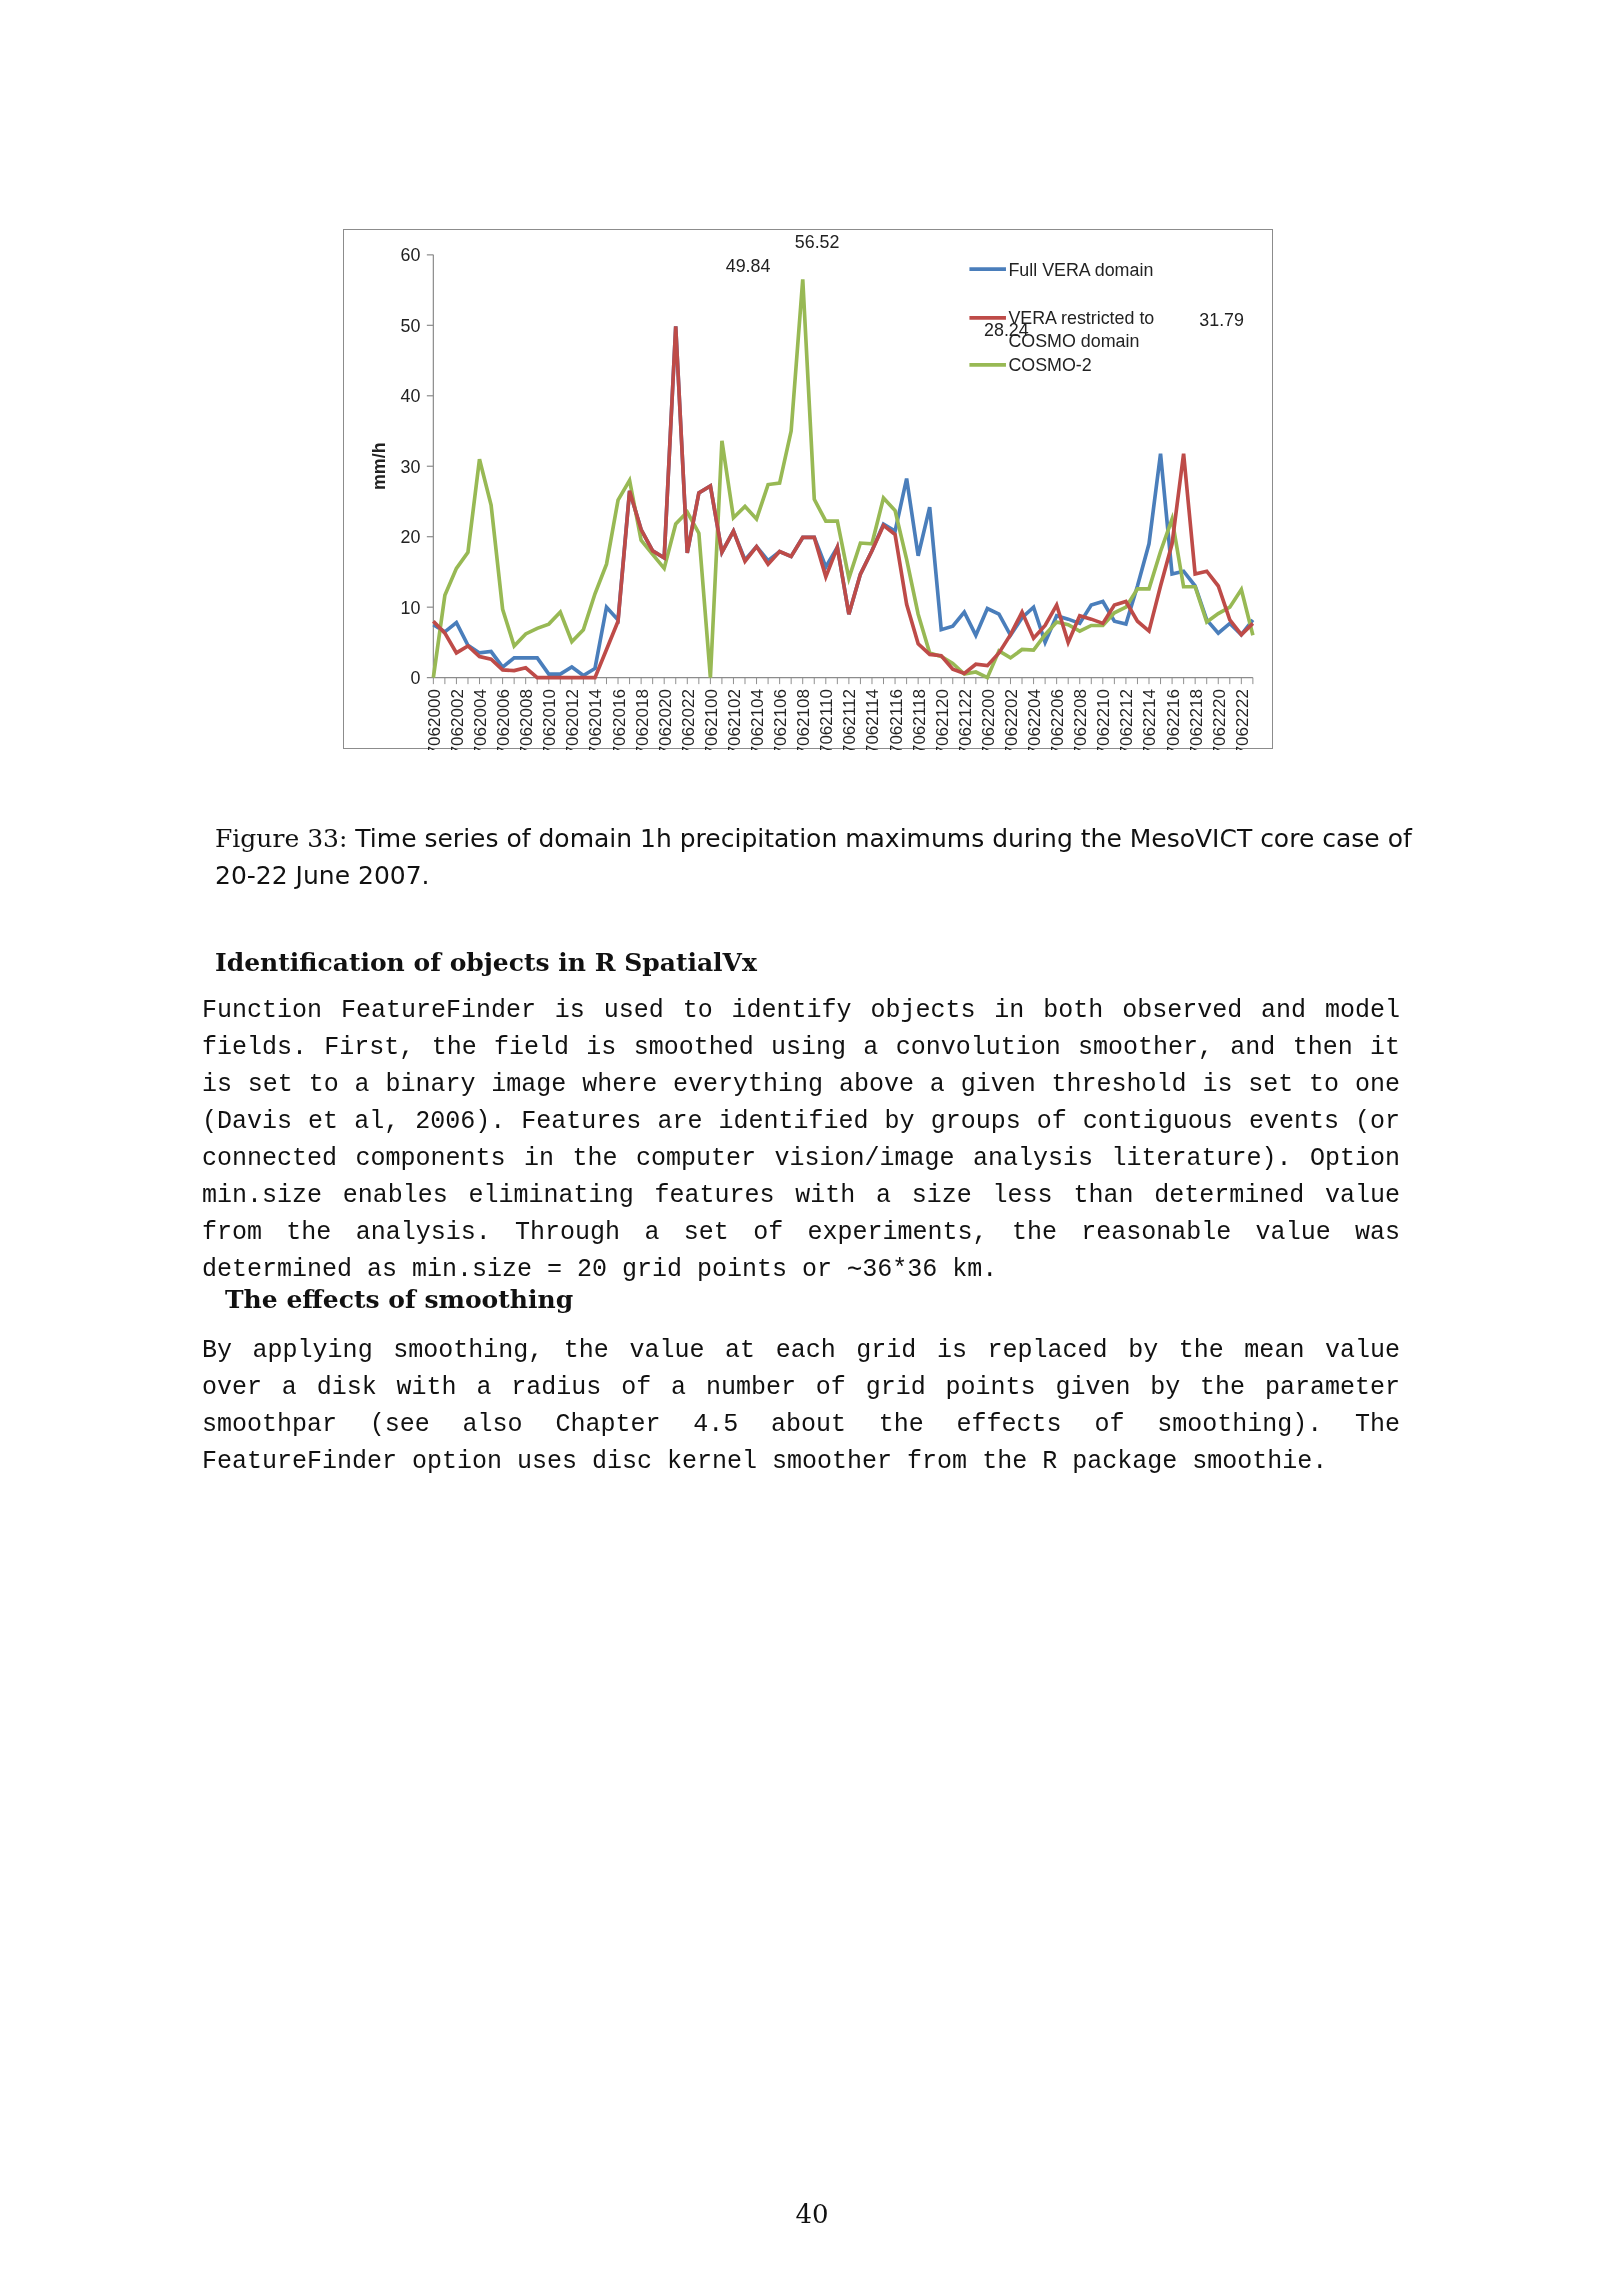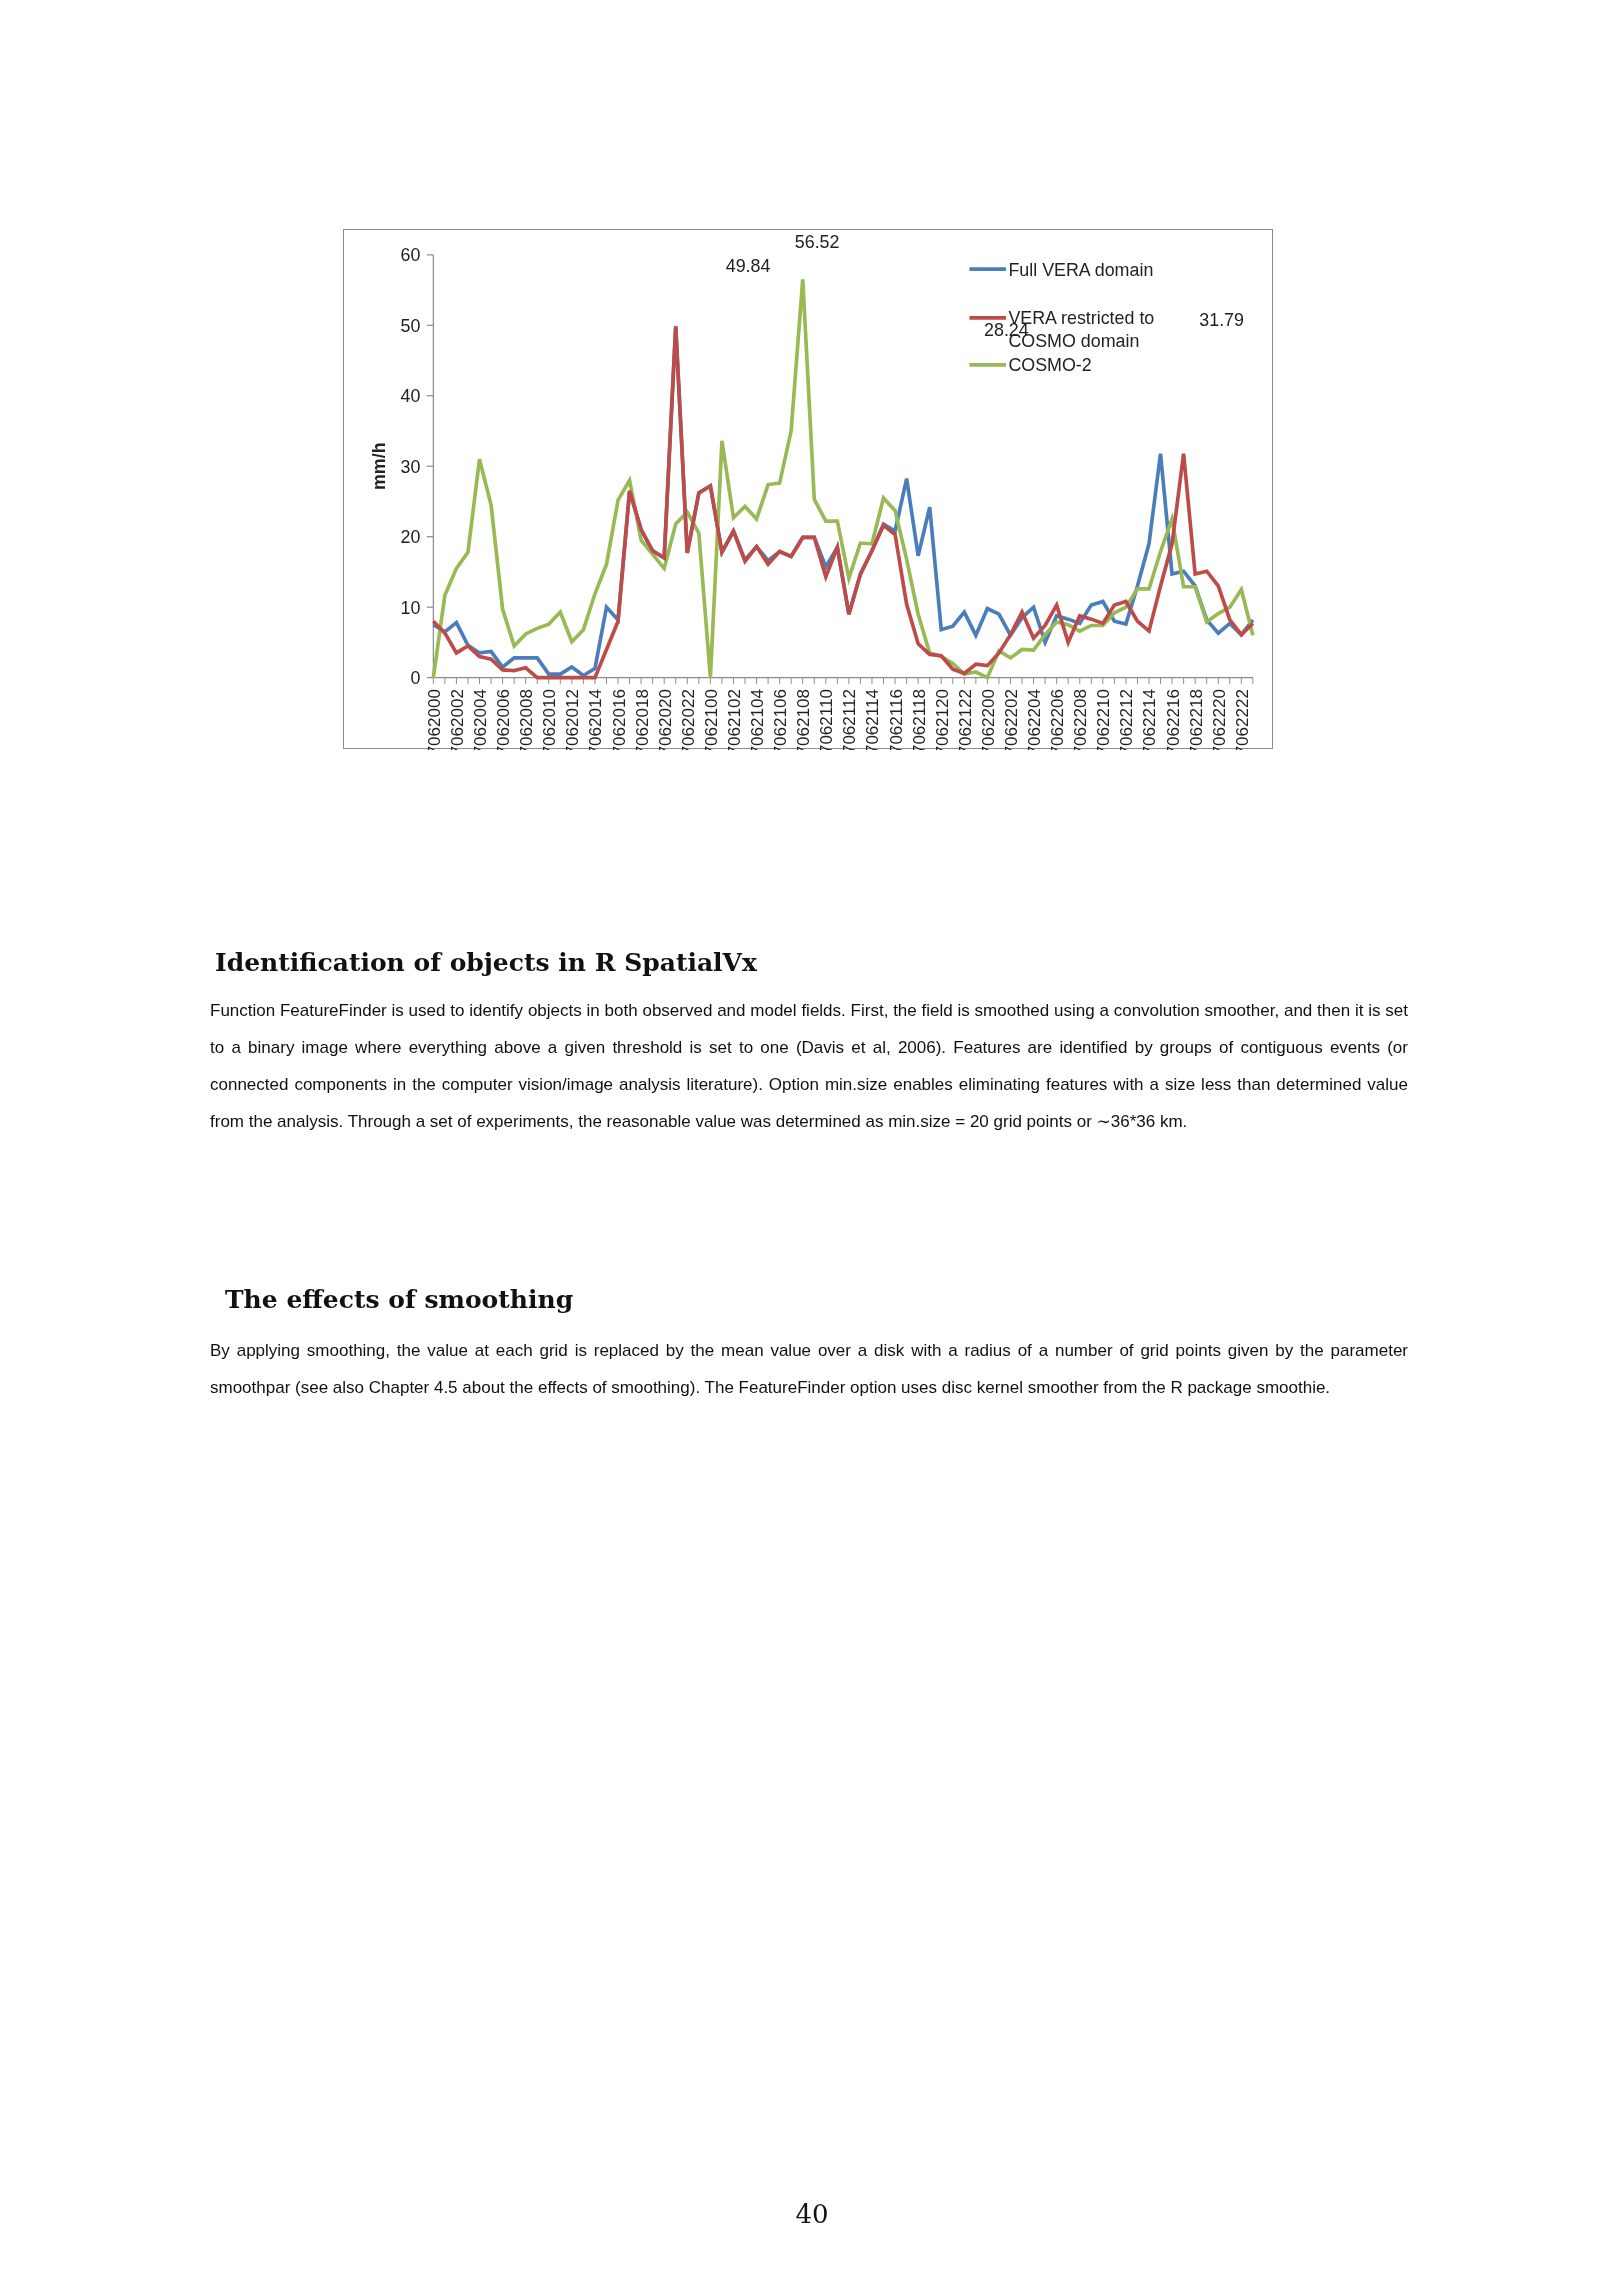--- a/index.html
+++ b/index.html
@@ -6,22 +6,22 @@
   body { width:1624px; height:2295px; position:relative; overflow:hidden; }
   .page { position:absolute; left:0; top:0; width:1624px; height:2295px; background:#fff; }
   .chart-frame { position:absolute; left:343px; top:229px; width:930px; height:520px;
     border:1.6px solid #8c8c8c; box-sizing:border-box; background:#fff; }
   .chart-svg { position:absolute; left:0; top:0; }
   .caption { position:absolute; left:215px; top:820px; width:1202px;
     font-family:"DejaVu Sans", sans-serif; font-size:25px; line-height:37px; color:#111; }
   .caption .fig { font-family:"DejaVu Serif", serif; }
   .heading { position:absolute; left:215px; font-family:"DejaVu Serif", serif; font-weight:bold;
     font-size:25px; color:#111; }
-  .para { position:absolute; left:210px; width:1198px; font-family:Liberation Sans, sans-serif;
-    font-size:17px; line-height:37px; color:#111; text-align:justify; }
+  .para { position:absolute; left:202px; width:1198px; font-family:Liberation Mono, monospace;
+    font-size:25px; line-height:37px; color:#111; text-align:justify; }
   .pagenum { position:absolute; left:0; width:1624px; top:2199px; text-align:center;
     font-family:"DejaVu Serif", serif; font-size:26px; color:#111; }
 </style>
 </head>
 <body>
 
 <div class="page">
 
   <div class="chart-frame">
     <svg class="chart-svg" id="chart" width="930" height="520" viewBox="0 0 1145 640" xmlns="http://www.w3.org/2000/svg">
@@ -163,20 +163,24 @@
         <line x1="180" y1="0" x2="0" y2="0" stroke="none"></line>
         <line x1="770" y1="108" x2="815" y2="108" stroke="#be4b48" stroke-width="4.5"></line>
         <text x="818" y="116" font-size="22" font-family="&quot;Liberation Sans&quot;, sans-serif" fill="#222">VERA restricted to</text>
         <text x="818" y="144" font-size="22" font-family="&quot;Liberation Sans&quot;, sans-serif" fill="#222">COSMO domain</text>
         <line x1="180" y1="0" x2="0" y2="0" stroke="none"></line>
         <line x1="770" y1="166" x2="815" y2="166" stroke="#98b954" stroke-width="4.5"></line>
         <text x="818" y="174" font-size="22" font-family="&quot;Liberation Sans&quot;, sans-serif" fill="#222">COSMO-2</text>
       </svg>
   </div>
 
+  <div class="caption">
+    <span class="fig">Figure 33:</span>
+    <span>Time series of domain 1h precipitation maximums during the MesoVICT core case of 20-22 June 2007.</span>
+  </div>
 
   <div class="heading" style="top:948px;text-align:center;">Identification of objects in R SpatialVx</div>
   <div class="para" style="top:992px;">Function FeatureFinder is used to identify objects in both observed and model fields. First, the field is smoothed using a convolution smoother, and then it is set to a binary image where everything above a given threshold is set to one (Davis et al, 2006). Features are identified by groups of contiguous events (or connected components in the computer vision/image analysis literature).  Option min.size enables eliminating features with a size less than determined value from the analysis. Through a set of experiments, the reasonable value was determined as min.size = 20 grid points or ∼36*36 km.</div>
 
   <div class="heading" style="top:1285px;margin-left:10px;">The effects of smoothing</div>
   <div class="para" style="top:1332px;">By applying smoothing, the value at each grid is replaced by the mean value over a disk with a radius of a number of grid points given by the parameter smoothpar (see also Chapter 4.5 about the effects of smoothing).  The FeatureFinder option uses disc kernel smoother from the R package smoothie.</div>
 
   <div class="pagenum">40</div>
 </div>
 

